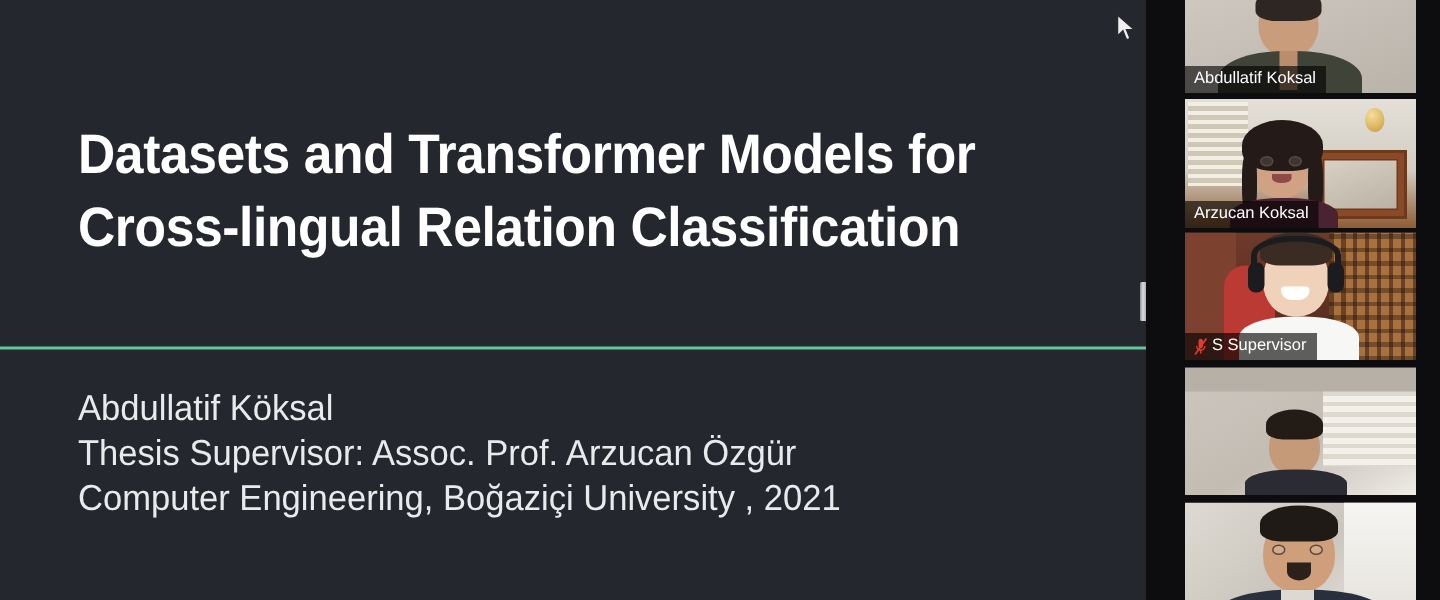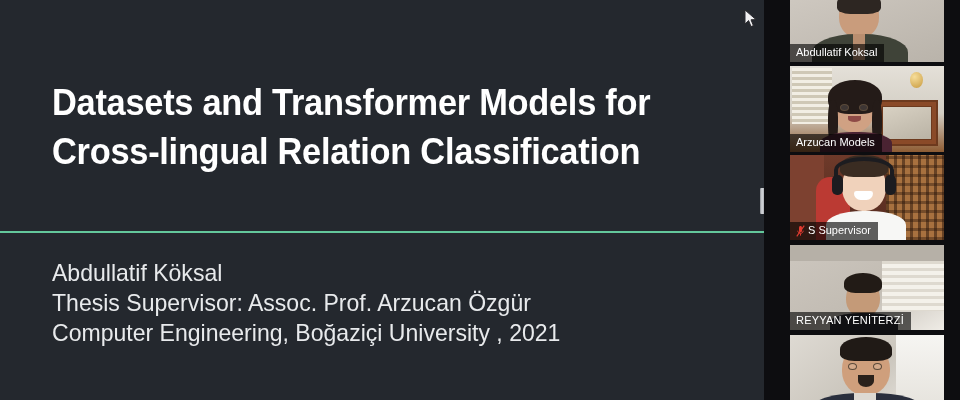--- a/index.html
+++ b/index.html
@@ -173,21 +173,21 @@
         <div style="position:absolute;left:38px;top:34px;width:10px;height:44px;background:#241b18;border-radius:40%"></div>
         <div style="position:absolute;left:82px;top:34px;width:10px;height:44px;background:#241b18;border-radius:40%"></div>
         <div class="glasses" style="left:50px;top:38px;width:28px;height:8px">
           <i style="left:0"></i>
             <i style="right:0"></i>
         </div>
         <div style="position:absolute;left:58px;top:50px;width:13px;height:6px;background:#8e4a46;border-radius:0 0 50% 50%"></div>
         <div class="person-body" style="left:30px;top:66px;width:72px;height:24px;background:#4a2332"></div>
       </div>
       <div class="namebar">
-        <span>Arzucan Models</span>
+        <span>Arzucan Koksal</span>
       </div>
     </div>
 
     <div class="tile" style="top:155px;height:85px">
       <div class="feed">
         <div class="wall" style="background:linear-gradient(180deg,#6e3a2a,#53291d)"></div>
         <div class="rug" style="left:96px;top:0;width:58px;height:85px"></div>
         <div style="position:absolute;left:0;top:0;width:34px;height:85px;background:#7d4130"></div>
         <div style="position:absolute;left:26px;top:22px;width:34px;height:63px;background:#bb3a33;border-radius:14px 14px 0 0"></div>
         <div class="person-head" style="left:52px;top:6px;width:44px;height:50px;background:#f0d2bb"></div>
@@ -211,23 +211,20 @@
 
     <div class="tile" style="top:245px;height:85px">
       <div class="feed">
         <div class="wall" style="background:linear-gradient(150deg,#cdc7bf 0%,#c2bcb3 55%,#efece6 100%)"></div>
         <div class="blinds" style="left:92px;top:12px;width:62px;height:54px;background:repeating-linear-gradient(180deg,#f4f1ea 0 4px,#ded9cf 4px 7px)"></div>
         <div style="position:absolute;left:0;top:0;width:154px;height:16px;background:#b6b0a7"></div>
         <div class="person-head" style="left:56px;top:34px;width:34px;height:38px;background:#c49a78"></div>
         <div class="person-head" style="left:54px;top:28px;width:38px;height:20px;background:#221b16;border-radius:50% 50% 30% 30%"></div>
         <div class="person-body" style="left:40px;top:68px;width:68px;height:20px;background:#2b2b33"></div>
       </div>
-      <div class="namebar upper">
-        <span>REYYAN YENİTERZİ</span>
-      </div>
     </div>
 
     <div class="tile" style="top:335px;height:85px">
       <div class="feed">
         <div class="wall" style="background:linear-gradient(140deg,#dedad3 0%,#cbc6bd 50%,#f2f0ec 100%)"></div>
         <div style="position:absolute;left:106px;top:0;width:48px;height:85px;background:linear-gradient(180deg,#f6f5f2,#e3e0d9)"></div>
         <div class="person-head" style="left:52px;top:8px;width:48px;height:52px;background:#cf9f7c"></div>
         <div class="person-head" style="left:50px;top:2px;width:52px;height:24px;background:#201a16;border-radius:50% 50% 28% 28%"></div>
         <div class="glasses" style="left:58px;top:28px;width:34px;height:8px">
           <i style="left:0"></i>

